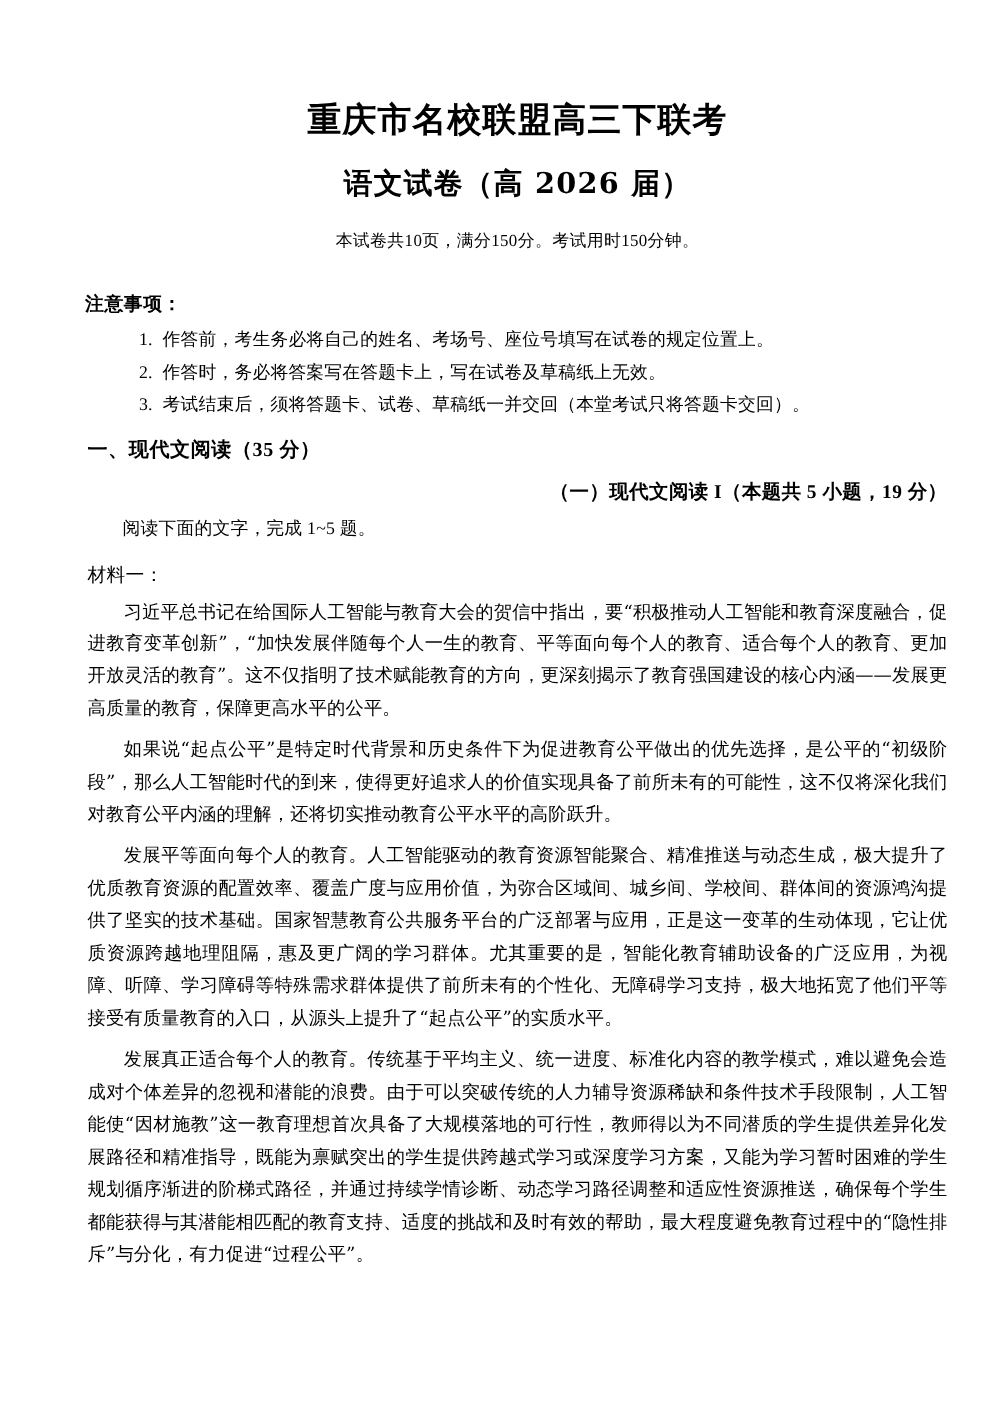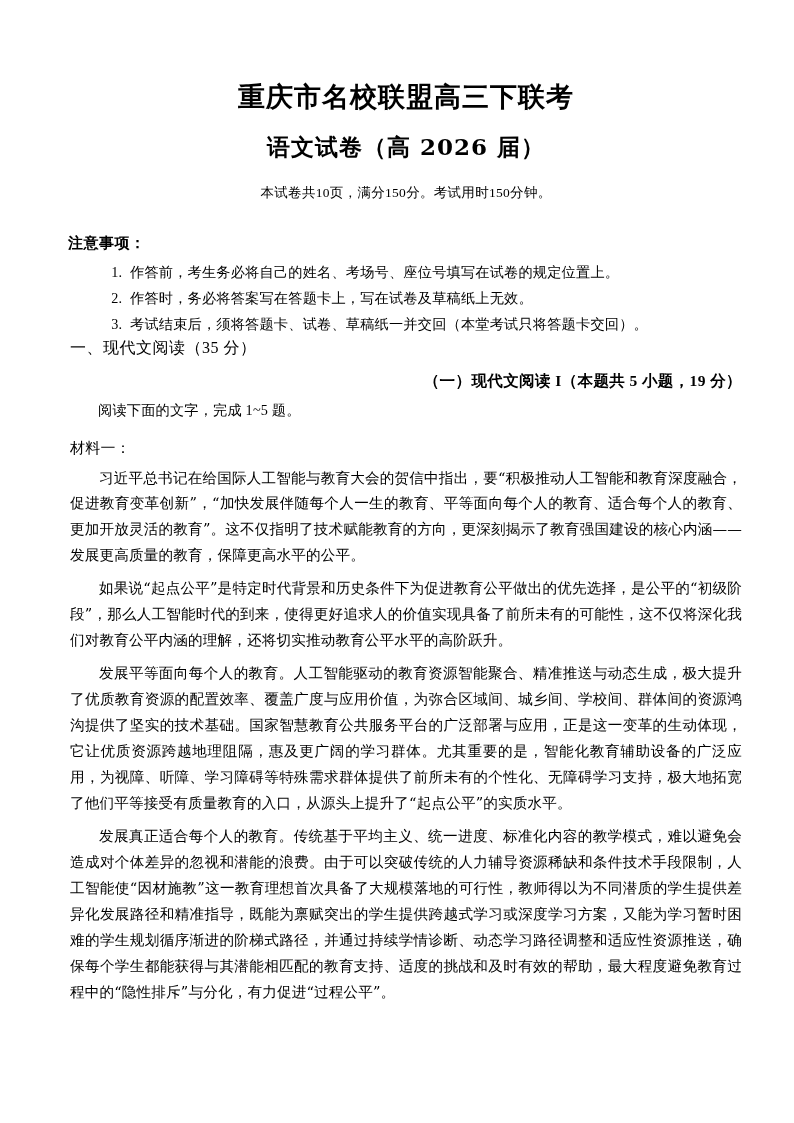--- a/index.html
+++ b/index.html
@@ -12,21 +12,21 @@
     height: 1123px;
     font-family: "Liberation Serif", "DejaVu Serif", serif;
     color: #000000;
     overflow: hidden;
   }
   .page {
     position: relative;
     width: 794px;
     height: 1111px;
     box-sizing: border-box;
-    padding: 62px 52px 30px 70px;
+    padding: 62px 36px 30px 70px;
   }
   .title-main {
     text-align: center;
     font-size: 27px;
     font-weight: bold;
     letter-spacing: 1px;
     line-height: 1.25;
     margin-top: 18px;
     font-family: "DejaVu Serif", "Liberation Serif", serif;
   }
@@ -46,32 +46,32 @@
     letter-spacing: 0.3px;
   }
   .notice-title {
     font-size: 15px;
     font-weight: bold;
     margin-top: 32px;
     margin-left: -2px;
     letter-spacing: 0.5px;
   }
   ol.notice-list {
-    margin: 6px 0 0 0;
+    margin: 6px 0 12px 0;
     padding-left: 56px;
     font-size: 14.2px;
     line-height: 1.85;
   }
   ol.notice-list li {
     padding-left: 4px;
     letter-spacing: 0.2px;
   }
   .section-head {
     font-size: 16px;
-    font-weight: normal;
+    font-weight: bold;
     letter-spacing: 0.5px;
   }
   .subsection-head {
     font-size: 15.5px;
     font-weight: bold;
     margin-top: 12px;
     text-indent: 28px;
     letter-spacing: 0.4px;
     text-align: right;
   }

